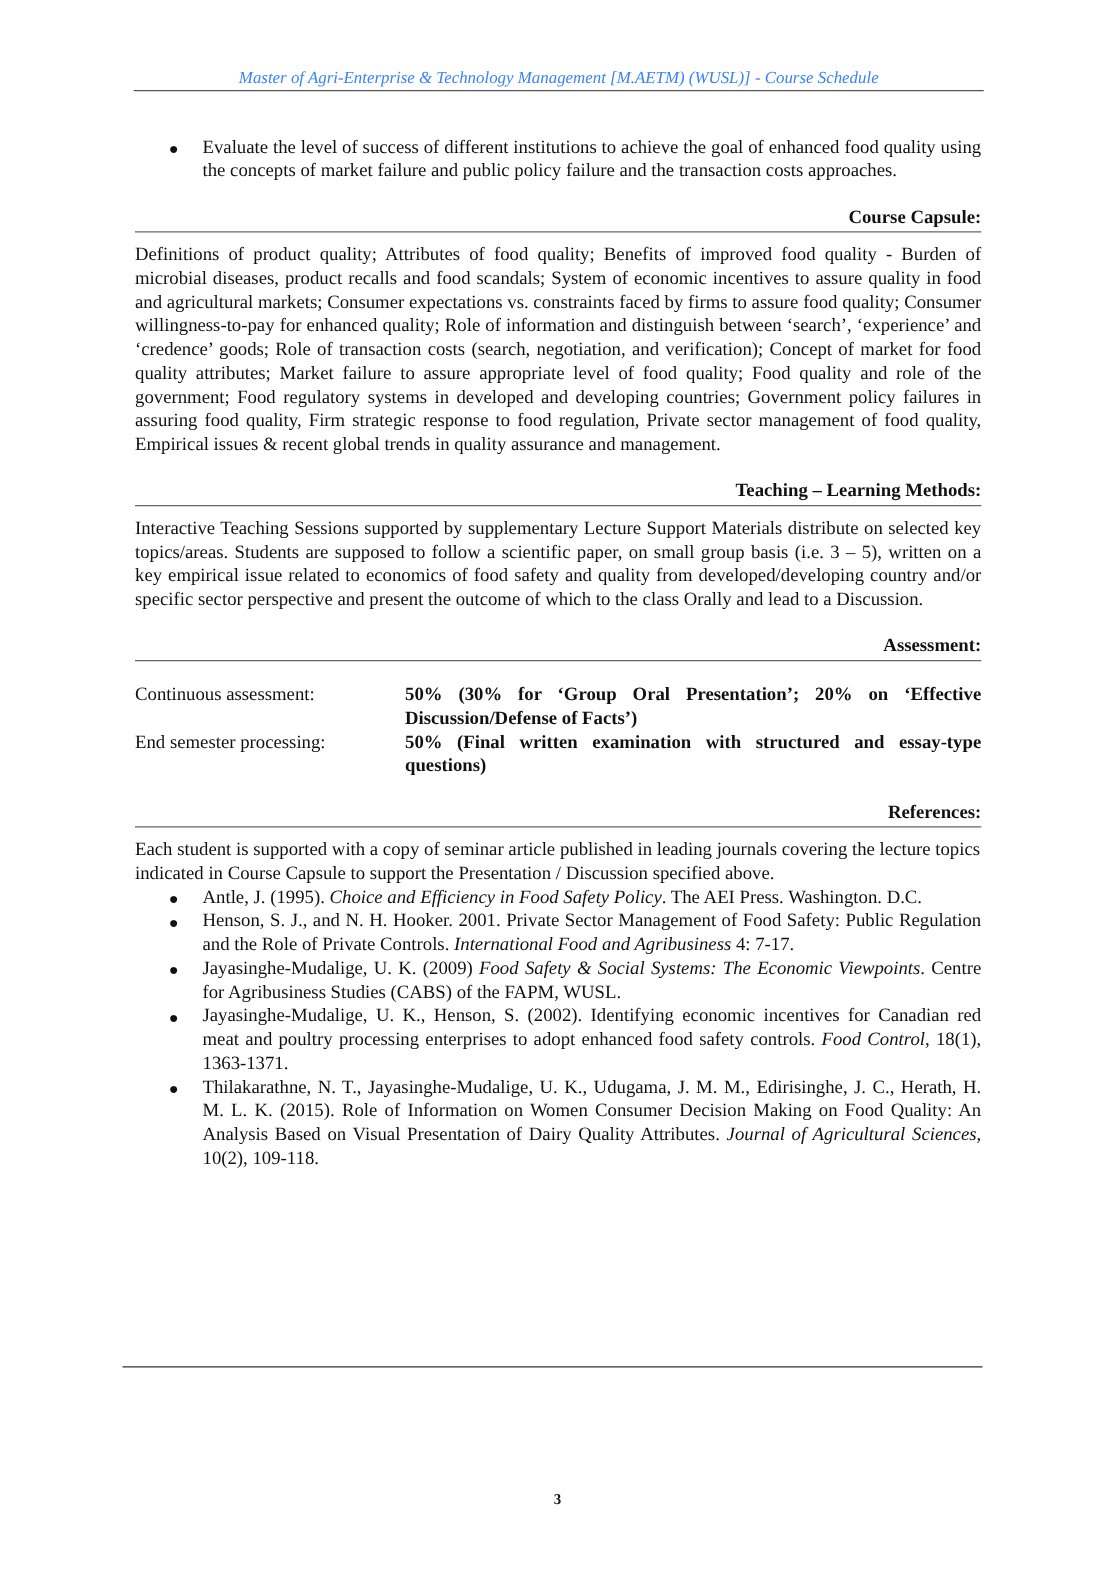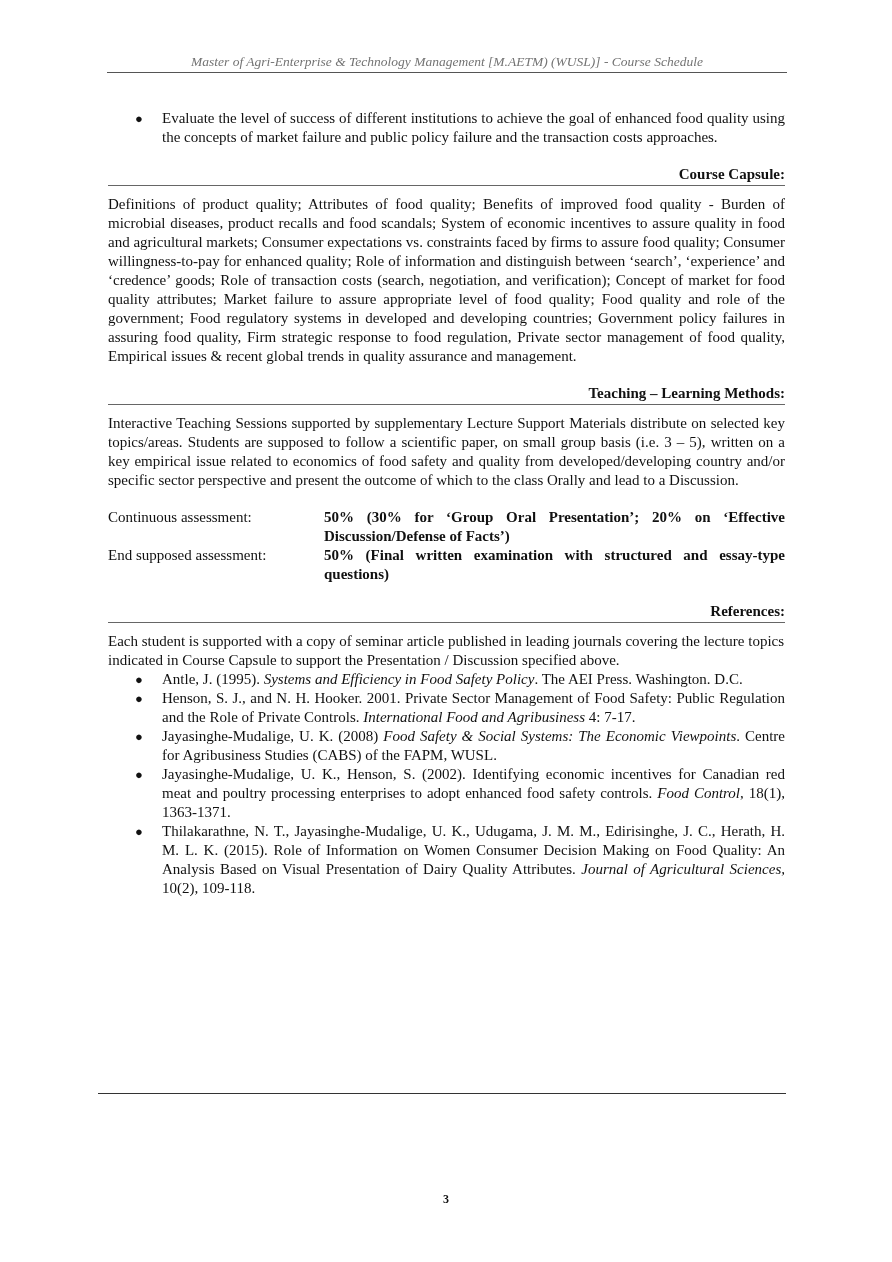--- a/index.html
+++ b/index.html
@@ -1,19 +1,19 @@
 <!DOCTYPE html>
 <html><head>
   <meta charset="utf-8">
   <style>
     html, body { margin: 0; padding: 0; background: #ffffff; }
     body { width: 892px; height: 1262px; position: relative; overflow: hidden;
       font-family: "Liberation Serif", "DejaVu Serif", serif; color: #111; font-size: 15px; }
     .header { position: absolute; left: 107px; top: 54px; width: 680px; text-align: center;
-      font-style: italic; font-size: 13.5px; color: #737373; }
+      font-style: italic; font-size: 13.5px; color: #3b82f6; }
     .header-rule { position: absolute; left: 107px; top: 72px; width: 680px; border-top: 1px solid #555; }
     .content { position: absolute; left: 108px; top: 109px; width: 677px; line-height: 19px; }
     ul.bullets { margin: 0; padding: 0; list-style: none; }
     ul.bullets li { position: relative; padding-left: 54px; text-align: justify; margin: 0; }
     ul.bullets li .dot { position: absolute; left: 27px; top: 0; font-size: 13px; }
     .section-title { font-weight: bold; margin-top: 18px; padding-bottom: 1px; border-bottom: 1px solid #666; text-align: right; }
     .para { text-align: justify; margin-top: 9px; }
     .assess { margin-top: 18px; }
     .assess-row { display: flex; justify-content: space-between; }
     .assess-label { width: 216px; flex-shrink: 0; }
@@ -35,46 +35,47 @@
       <span>Evaluate the level of success of different institutions to achieve the goal of enhanced food quality using the concepts of market failure and public policy failure and the transaction costs approaches.</span>
     </li>
   </ul>
 
   <div class="section-title">Course Capsule:</div>
   <div class="para">Definitions of product quality; Attributes of food quality; Benefits of improved food quality - Burden of microbial diseases, product recalls and food scandals; System of economic incentives to assure quality in food and agricultural markets; Consumer expectations vs. constraints faced by firms to assure food quality; Consumer willingness-to-pay for enhanced quality; Role of information and distinguish between ‘search’, ‘experience’ and ‘credence’ goods; Role of transaction costs (search, negotiation, and verification); Concept of market for food quality attributes; Market failure to assure appropriate level of food quality; Food quality and role of the government; Food regulatory systems in developed and developing countries; Government policy failures in assuring food quality, Firm strategic response to food regulation, Private sector management of food quality, Empirical issues &amp; recent global trends in quality assurance and management.</div>
 
   <div class="section-title">Teaching – Learning Methods:</div>
   <div class="para">Interactive Teaching Sessions supported by supplementary Lecture Support Materials distribute on selected key topics/areas. Students are supposed to follow a scientific paper, on small group basis (i.e. 3 – 5), written on a key empirical issue related to economics of food safety and quality from developed/developing country and/or specific sector perspective and present the outcome of which to the class Orally and lead to a Discussion.</div>
 
+  <div class="section-title">Assessment:</div>
   <div class="assess">
     <div class="assess-row">
       <div class="assess-label">Continuous assessment:</div>
       <div class="assess-value">50% (30% for ‘Group Oral Presentation’; 20% on ‘Effective Discussion/Defense of Facts’)</div>
     </div>
     <div class="assess-row">
-      <div class="assess-label">End supposed assessment:</div>
+      <div class="assess-label">End semester processing:</div>
       <div class="assess-value">50% (Final written examination with structured and essay-type questions)</div>
     </div>
   </div>
 
   <div class="section-title">References:</div>
   <div class="para" style="text-align:left;">Each student is supported with a copy of seminar article published in leading journals covering the lecture topics indicated in Course Capsule to support the Presentation / Discussion specified above.</div>
 
   <ul class="bullets refs">
     <li>
       <span class="dot">●</span>
-      <span>Antle, J. (1995). </span><i>Systems and Efficiency in Food Safety Policy</i><span>. The AEI Press. Washington. D.C.</span>
+      <span>Antle, J. (1995). </span><i>Choice and Efficiency in Food Safety Policy</i><span>. The AEI Press. Washington. D.C.</span>
     </li>
     <li>
       <span class="dot">●</span>
       <span>Henson, S. J., and N. H. Hooker. 2001. Private Sector Management of Food Safety: Public Regulation and the Role of Private Controls. </span><i>International Food and Agribusiness</i><span> 4: 7-17.</span>
     </li>
     <li>
       <span class="dot">●</span>
-      <span>Jayasinghe-Mudalige, U. K. (2008) </span><i>Food Safety &amp; Social Systems: The Economic Viewpoints</i><span>. Centre for Agribusiness Studies (CABS) of the FAPM, WUSL.</span>
+      <span>Jayasinghe-Mudalige, U. K. (2009) </span><i>Food Safety &amp; Social Systems: The Economic Viewpoints</i><span>. Centre for Agribusiness Studies (CABS) of the FAPM, WUSL.</span>
     </li>
     <li>
       <span class="dot">●</span>
       <span>Jayasinghe-Mudalige, U. K., Henson, S. (2002). Identifying economic incentives for Canadian red meat and poultry processing enterprises to adopt enhanced food safety controls. </span><i>Food Control</i><span>, 18(1), 1363-1371.</span>
     </li>
     <li>
       <span class="dot">●</span>
       <span>Thilakarathne, N. T., Jayasinghe-Mudalige, U. K., Udugama, J. M. M., Edirisinghe, J. C., Herath, H. M. L. K. (2015). Role of Information on Women Consumer Decision Making on Food Quality: An Analysis Based on Visual Presentation of Dairy Quality Attributes. </span><i>Journal of Agricultural Sciences,</i><span> 10(2), 109-118.</span>
     </li>
   </ul>

